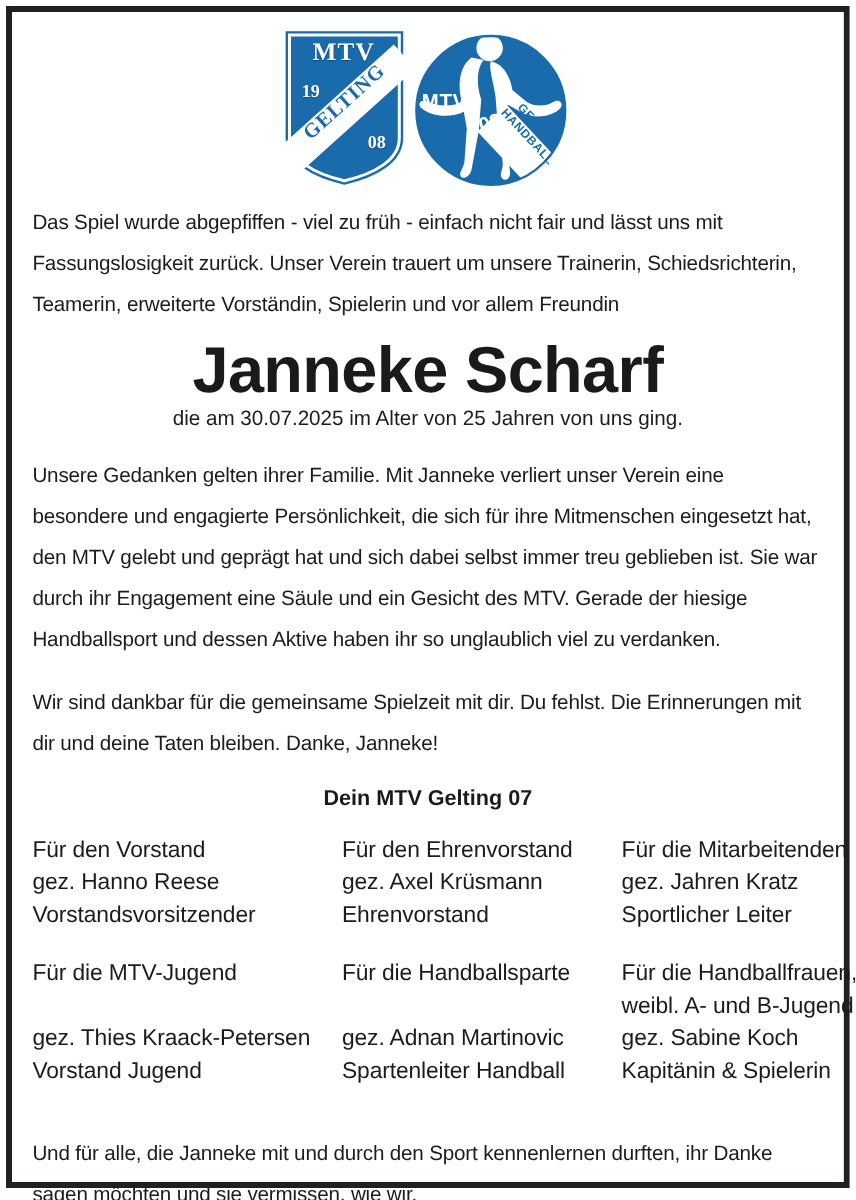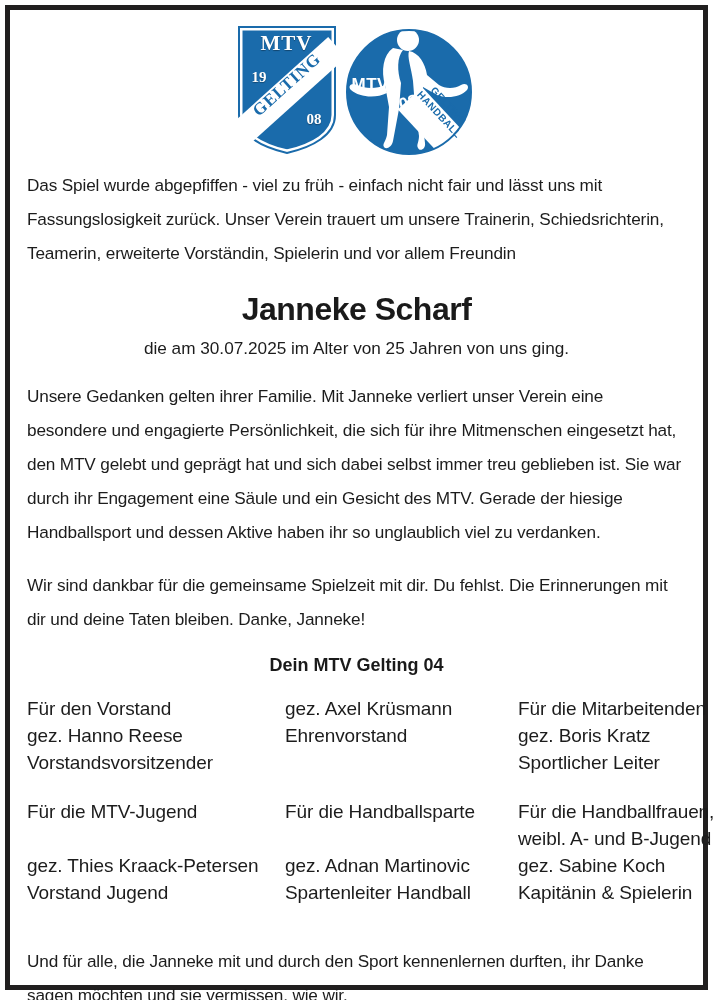--- a/index.html
+++ b/index.html
@@ -125,21 +125,21 @@
     margin: 0;
     letter-spacing: -0.15px;
   }
   .p-intro { margin-top: 6px; }
   .p-body  { margin-top: 19px; }
   .p-thanks{ margin-top: 19px; }
   .p-final { margin-top: 16px; }
 
   .name {
     text-align: center;
-    font-size: 32px;
+    font-size: 54px;
     line-height: 50px;
     font-weight: bold;
     color: #1a1a1a;
     margin: 14px 0 0 0;
     letter-spacing: -0.5px;
   }
   .subname {
     text-align: center;
     font-size: 17.2px;
     line-height: 24px;
@@ -228,38 +228,39 @@
       <p class="para p-intro">Das Spiel wurde abgepfiffen - viel zu früh - einfach nicht fair und lässt uns mit Fassungslosigkeit zurück. Unser Verein trauert um unsere Trainerin, Schiedsrichterin, Teamerin, erweiterte Vorständin, Spielerin und vor allem Freundin</p>
 
       <h1 class="name">Janneke Scharf</h1>
 
       <p class="subname">die am 30.07.2025 im Alter von 25 Jahren von uns ging.</p>
 
       <p class="para p-body">Unsere Gedanken gelten ihrer Familie. Mit Janneke verliert unser Verein eine besondere und engagierte Persönlichkeit, die sich für ihre Mitmenschen eingesetzt hat, den MTV gelebt und geprägt hat und sich dabei selbst immer treu geblieben ist. Sie war durch ihr Engagement eine Säule und ein Gesicht des MTV. Gerade der hiesige Handballsport und dessen Aktive haben ihr so unglaublich viel zu verdanken.</p>
 
       <p class="para p-thanks">Wir sind dankbar für die gemeinsame Spielzeit mit dir. Du fehlst. Die Erinnerungen mit dir und deine Taten bleiben. Danke, Janneke!</p>
 
-      <p class="signoff">Dein MTV Gelting 04</p>
+      <p class="signoff">Dein MTV Gelting 07</p>
 
       <div class="sigs">
 
         <div class="sig-block">
           <div class="sig-line">Für den Vorstand</div>
           <div class="sig-line">gez. Hanno Reese</div>
           <div class="sig-line">Vorstandsvorsitzender</div>
         </div>
 
         <div class="sig-block">
+          <div class="sig-line">Für den Ehrenvorstand</div>
           <div class="sig-line">gez. Axel Krüsmann</div>
           <div class="sig-line">Ehrenvorstand</div>
         </div>
 
         <div class="sig-block">
           <div class="sig-line">Für die Mitarbeitenden</div>
-          <div class="sig-line">gez. Boris Kratz</div>
+          <div class="sig-line">gez. Jahren Kratz</div>
           <div class="sig-line">Sportlicher Leiter</div>
         </div>
 
         <div class="sig-block">
           <div class="sig-line">Für die MTV-Jugend</div>
           <div class="sig-line blank">&nbsp;</div>
           <div class="sig-line">gez. Thies Kraack-Petersen</div>
           <div class="sig-line">Vorstand Jugend</div>
         </div>
 

